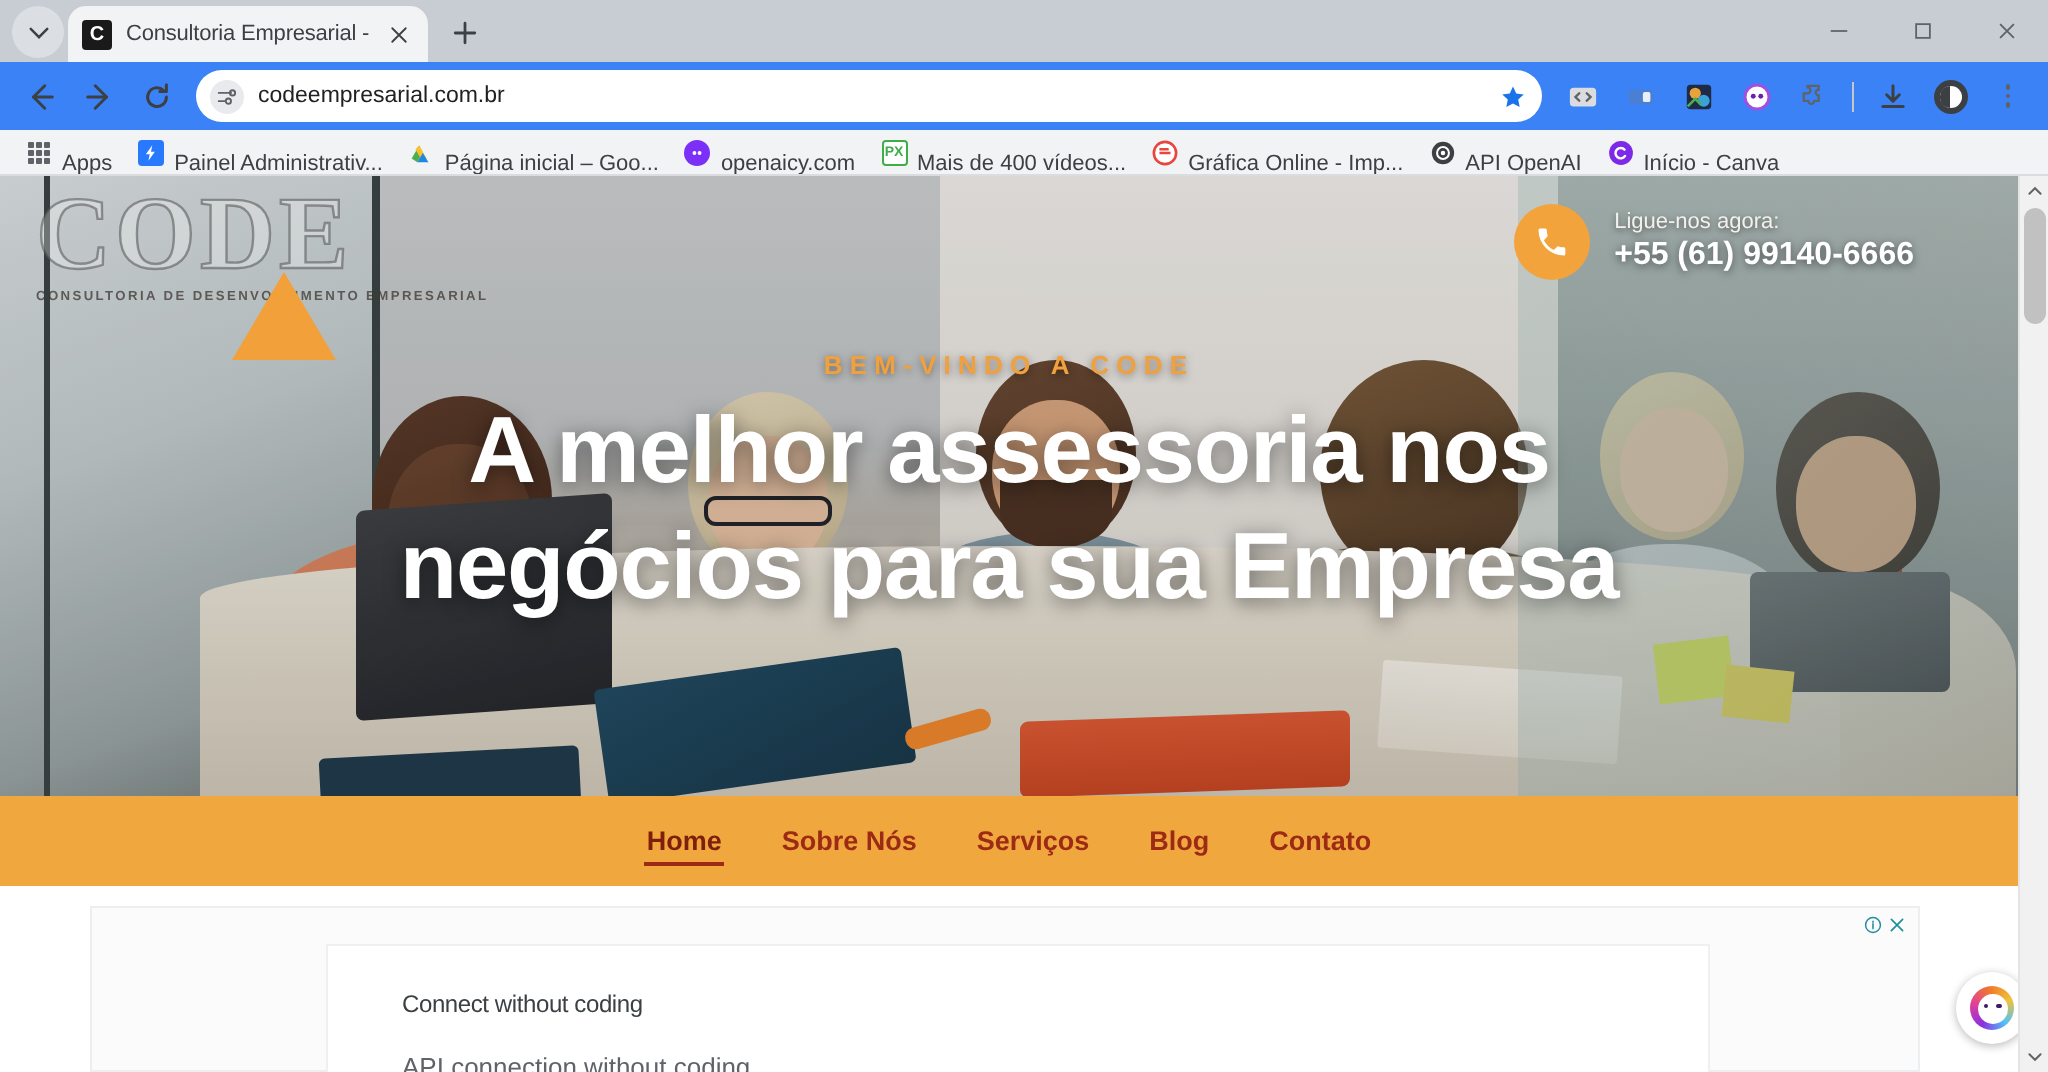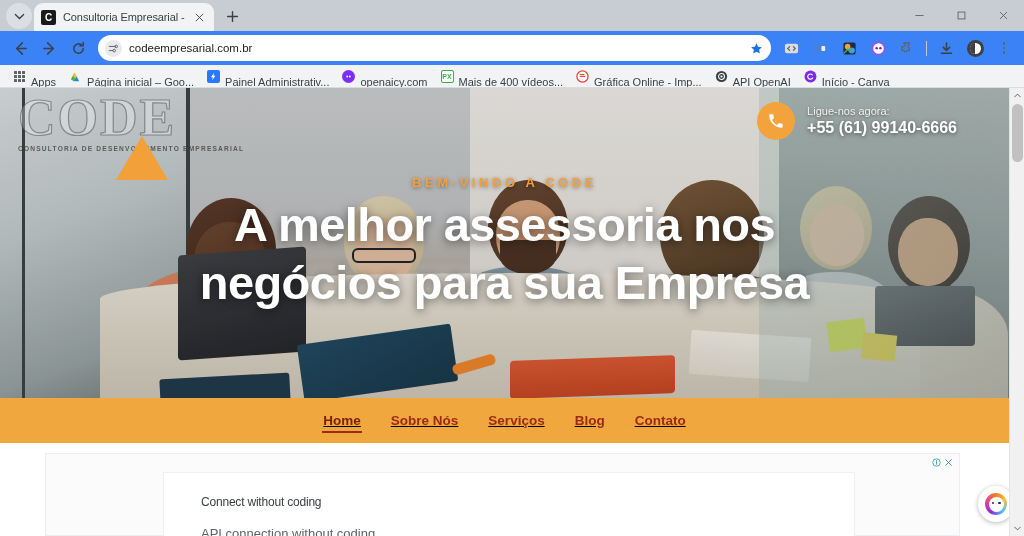--- a/index.html
+++ b/index.html
@@ -217,21 +217,21 @@
     width:38px; height:38px; border-radius:19px; background:#f2a33c;
     display:flex; align-items:center; justify-content:center; flex:none;
   }
   .phone-circle svg { width:18px; height:18px; }
   .phone-label { font-size:11px; color:#f3f1ee; text-shadow:0 1px 3px rgba(0,0,0,.5); }
   .phone-num { font-size:16px; color:#ffffff; font-weight:600; text-shadow:0 1px 4px rgba(0,0,0,.5); margin-top:2px;}
 
   
   .navbar {
     height: 45px; background: #f0a83e; display:flex; align-items:center;
-    justify-content:center; gap:28px; position:relative; width:1009px;text-decoration:underline;
+    justify-content:center; gap:28px; position:relative; width:1009px;
   }
   .nav-link { font-size:13.5px; color:#9c2a14; font-weight:600; position:relative; padding:3px 1px; }
   .nav-link.active { color:#7e1f0c; }
   .nav-link.active::after {
     content:""; position:absolute; left:0; right:0; bottom:-2px; height:2px; background:#9c2a14;
   }
 
   
   .content { background:#fff; height:93px; position:relative; width:1009px; }
   .ad-box {
@@ -413,36 +413,36 @@
             <i></i>
             <i></i>
             <i></i>
             <i></i>
             <i></i>
           </div>
       </div>
       <span class="bm-label">Apps</span>
     </div>
     <div class="bm">
+      <div class="bm-ico" style="background:#2979ff">
+        <svg viewBox="0 0 14 14" width="9" height="9">
+            <path d="M8 1L3 8h3l-1 5 5-7H7z" fill="#fff"></path>
+          </svg>
+      </div>
+      <span class="bm-label">Painel Administrativ...</span>
+    </div>
+    <div class="bm">
       <div class="bm-ico" style="background:none">
         <svg viewBox="0 0 14 14" width="13" height="13">
             <path d="M2 10l4-7 2 4-3 5z" fill="#4caf50"></path>
             <path d="M6 3l4 7-2 2-4-7z" fill="#fbc02d"></path>
             <path d="M5 12l3-5 3 5z" fill="#1e88e5"></path>
           </svg>
       </div>
       <span class="bm-label">Página inicial – Goo...</span>
-    </div>
-    <div class="bm">
-      <div class="bm-ico" style="background:#2979ff">
-        <svg viewBox="0 0 14 14" width="9" height="9">
-            <path d="M8 1L3 8h3l-1 5 5-7H7z" fill="#fff"></path>
-          </svg>
-      </div>
-      <span class="bm-label">Painel Administrativ...</span>
     </div>
     <div class="bm">
       <div class="bm-ico" style="background:#7b2ff7;border-radius:7px">
         <svg viewBox="0 0 14 14" width="9" height="9">
             <circle cx="5" cy="7" r="1.5" fill="#fff"></circle>
             <circle cx="9" cy="7" r="1.5" fill="#fff"></circle>
           </svg>
       </div>
       <span class="bm-label">openaicy.com</span>
     </div>

